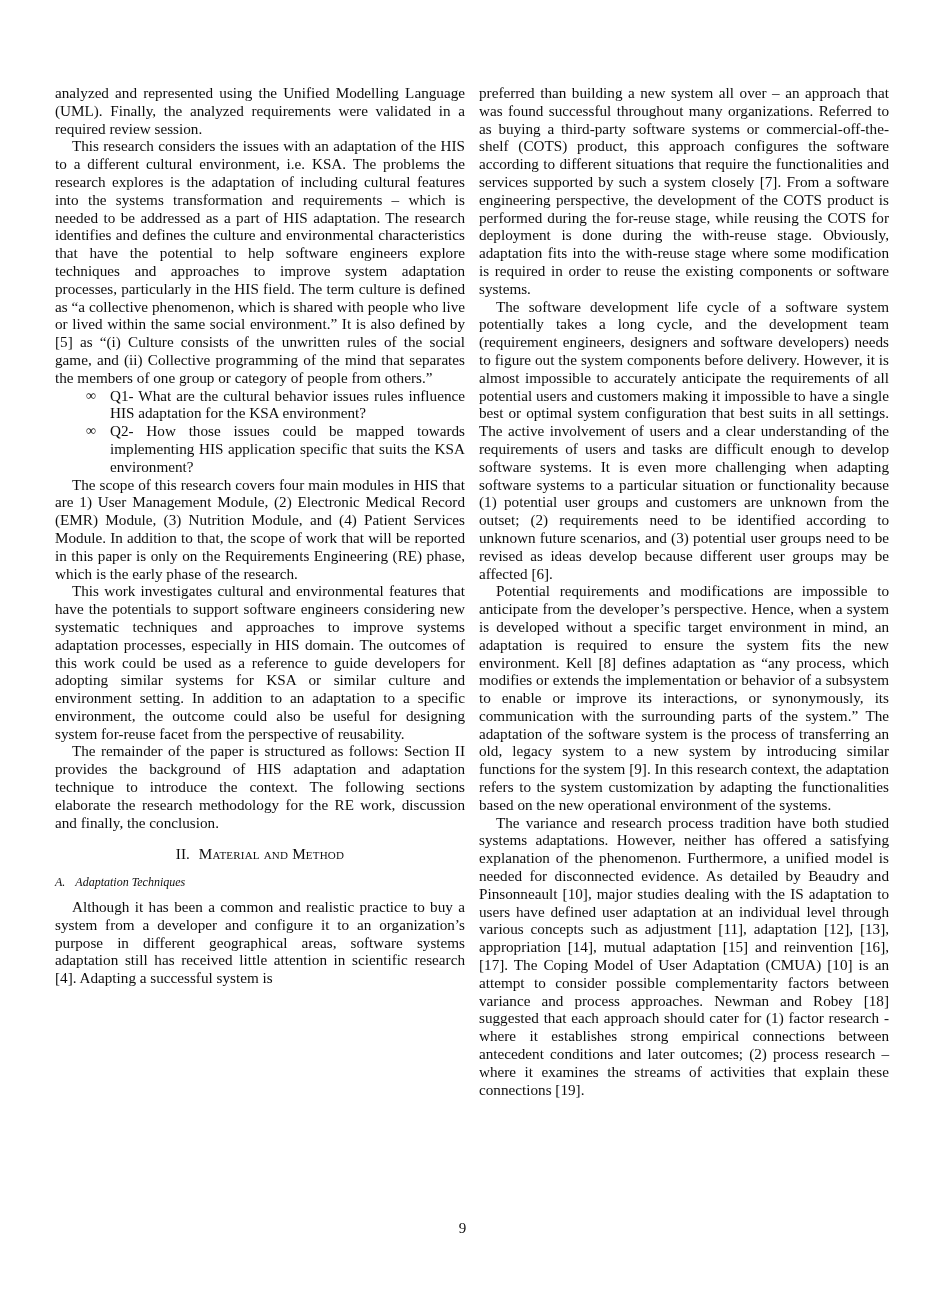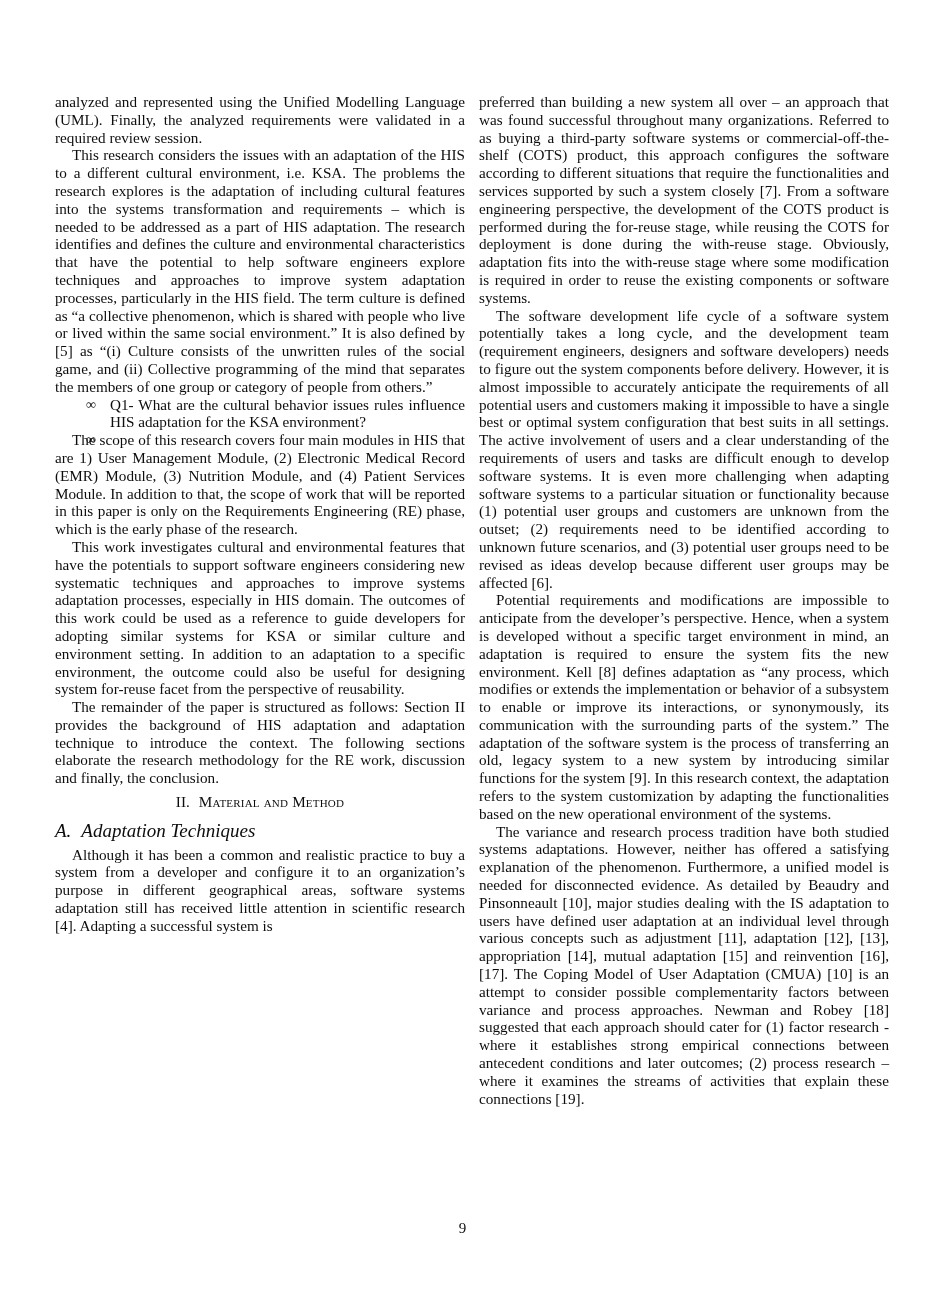--- a/index.html
+++ b/index.html
@@ -7,21 +7,21 @@
   body {
     background: #ffffff;
     color: #0d0d0d;
     font-family: "Liberation Serif", "DejaVu Serif", serif;
     position: relative;
     overflow: hidden;
   }
   .columns {
     position: absolute;
     left: 55px;
-    top: 93px;
+    top: 84px;
     width: 834px;
     display: flex;
     gap: 14px;
   }
   .col {
     width: 410px;
     font-size: 15.2px;
     line-height: 17.8px;
     text-align: justify;
   }
@@ -39,30 +39,30 @@
     left: 31px;
     top: 0;
     font-size: 14px;
   }
 
   h2.section-heading {
     font-weight: normal;
     font-size: 15.2px;
     text-align: center;
     text-indent: 0;
-    margin-top: 6px;
+    margin-top: 14px;
     margin-bottom: 9px;
   }
   h2.section-heading .sec-num { margin-right: 9px; }
   .smallcaps { font-variant: small-caps; letter-spacing: 0.2px; }
 
   h3.subsection-heading {
     font-weight: normal;
     font-style: italic;
-    font-size: 19px;
+    font-size: 12px;
     text-align: left;
     text-indent: 0;
     margin-top: 11px;
     margin-bottom: 6px;
   }
   h3.subsection-heading .sub-letter { margin-right: 10px; }
 
   .footer-pagenum {
     position: absolute;
     top: 1219px;
@@ -82,20 +82,21 @@
     <p class="noindent">analyzed and represented using the Unified Modelling Language (UML). Finally, the analyzed requirements were validated in a required review session.</p>
     <p>This research considers the issues with an adaptation of the HIS to a different cultural environment, i.e. KSA. The problems the research explores is the adaptation of including cultural features into the systems transformation and requirements – which is needed to be addressed as a part of HIS adaptation. The research identifies and defines the culture and environmental characteristics that have the potential to help software engineers explore techniques and approaches to improve system adaptation processes, particularly in the HIS field. The term culture is defined as “a collective phenomenon, which is shared with people who live or lived within the same social environment.” It is also defined by [5] as “(i) Culture consists of the unwritten rules of the social game, and (ii) Collective programming of the mind that separates the members of one group or category of people from others.”</p>
 
     <ul class="rq-list">
       <li>
         <span class="marker">∞</span>
         <span>Q1- What are the cultural behavior issues rules influence HIS adaptation for the KSA environment?</span>
       </li>
       <li>
         <span class="marker">∞</span>
+        <span>Q2- How those issues could be mapped towards implementing HIS application specific that suits the KSA environment?</span>
       </li>
     </ul>
 
     <p>The scope of this research covers four main modules in HIS that are 1) User Management Module, (2) Electronic Medical Record (EMR) Module, (3) Nutrition Module, and (4) Patient Services Module. In addition to that, the scope of work that will be reported in this paper is only on the Requirements Engineering (RE) phase, which is the early phase of the research.</p>
     <p>This work investigates cultural and environmental features that have the potentials to support software engineers considering new systematic techniques and approaches to improve systems adaptation processes, especially in HIS domain. The outcomes of this work could be used as a reference to guide developers for adopting similar systems for KSA or similar culture and environment setting. In addition to an adaptation to a specific environment, the outcome could also be useful for designing system for-reuse facet from the perspective of reusability.</p>
     <p>The remainder of the paper is structured as follows: Section II provides the background of HIS adaptation and adaptation technique to introduce the context. The following sections elaborate the research methodology for the RE work, discussion and finally, the conclusion.</p>
 
     <h2 class="section-heading">
       <span class="sec-num">II.</span><span class="smallcaps">Material and Method</span>
     </h2>

